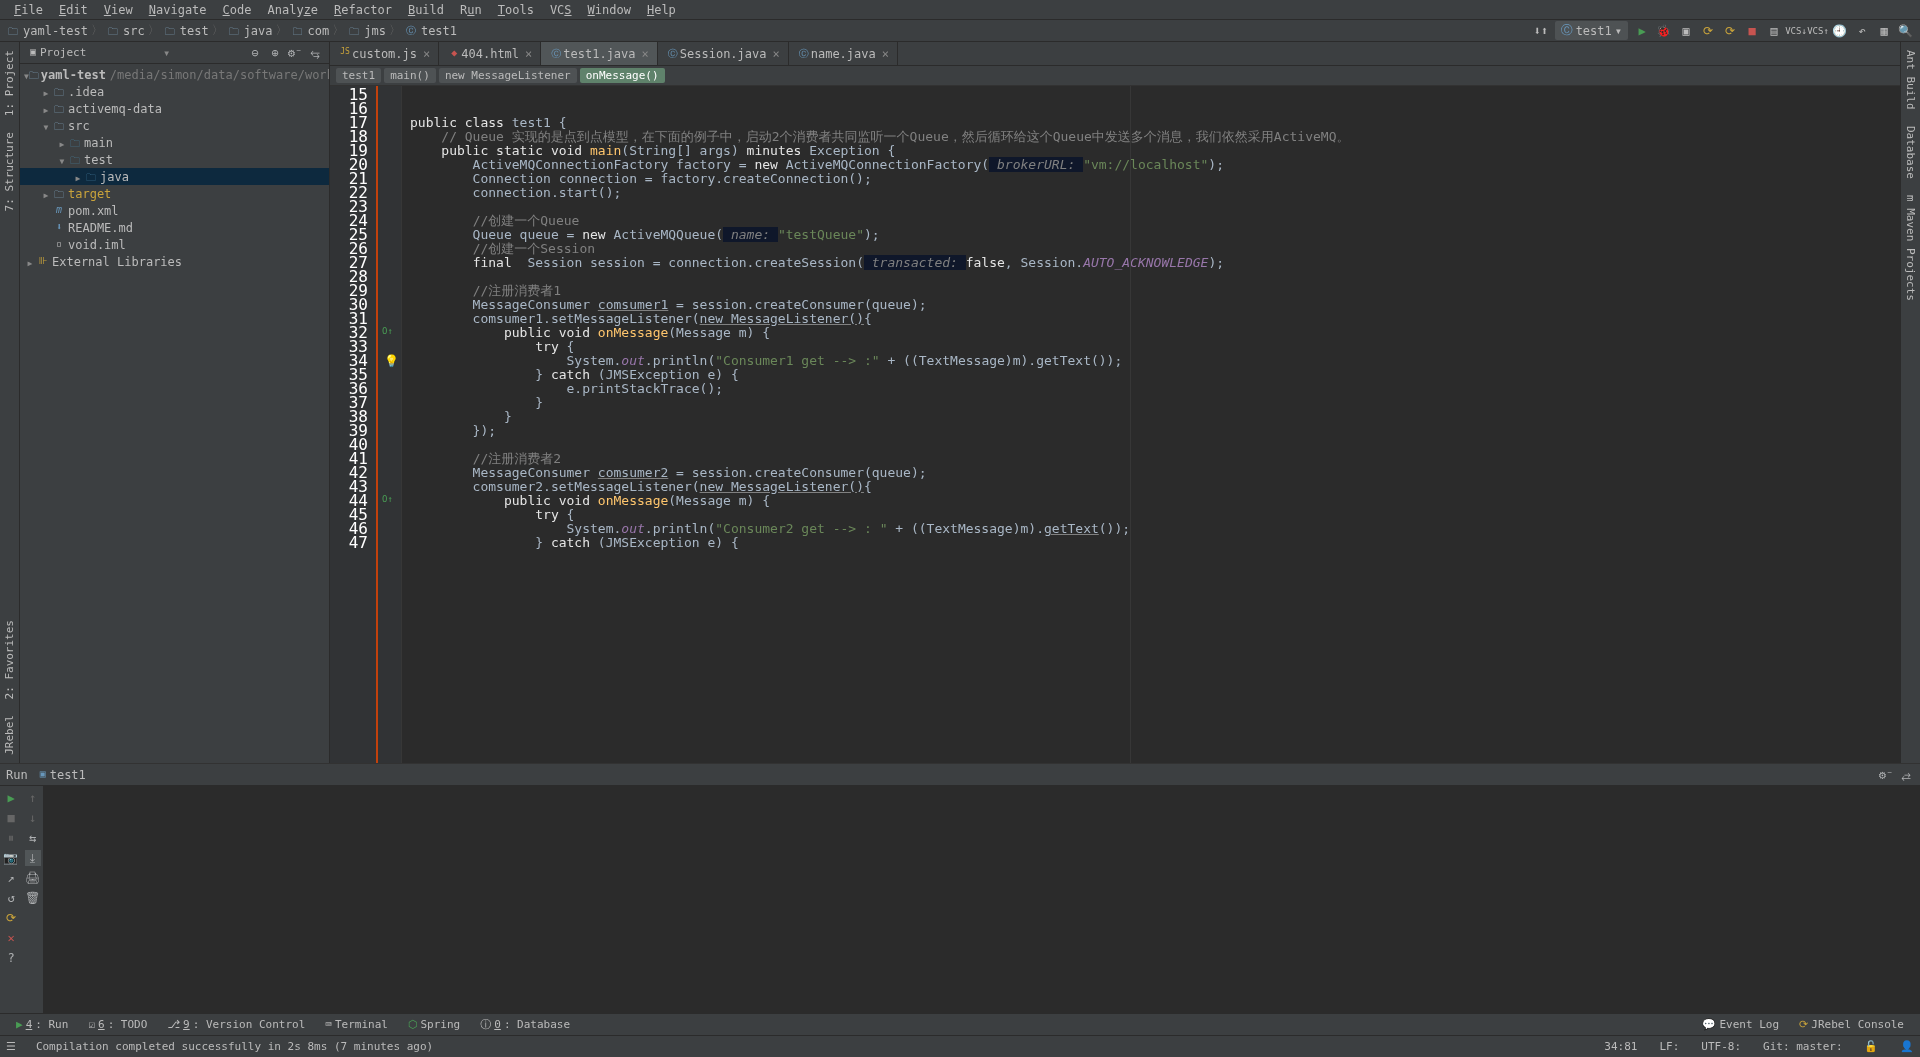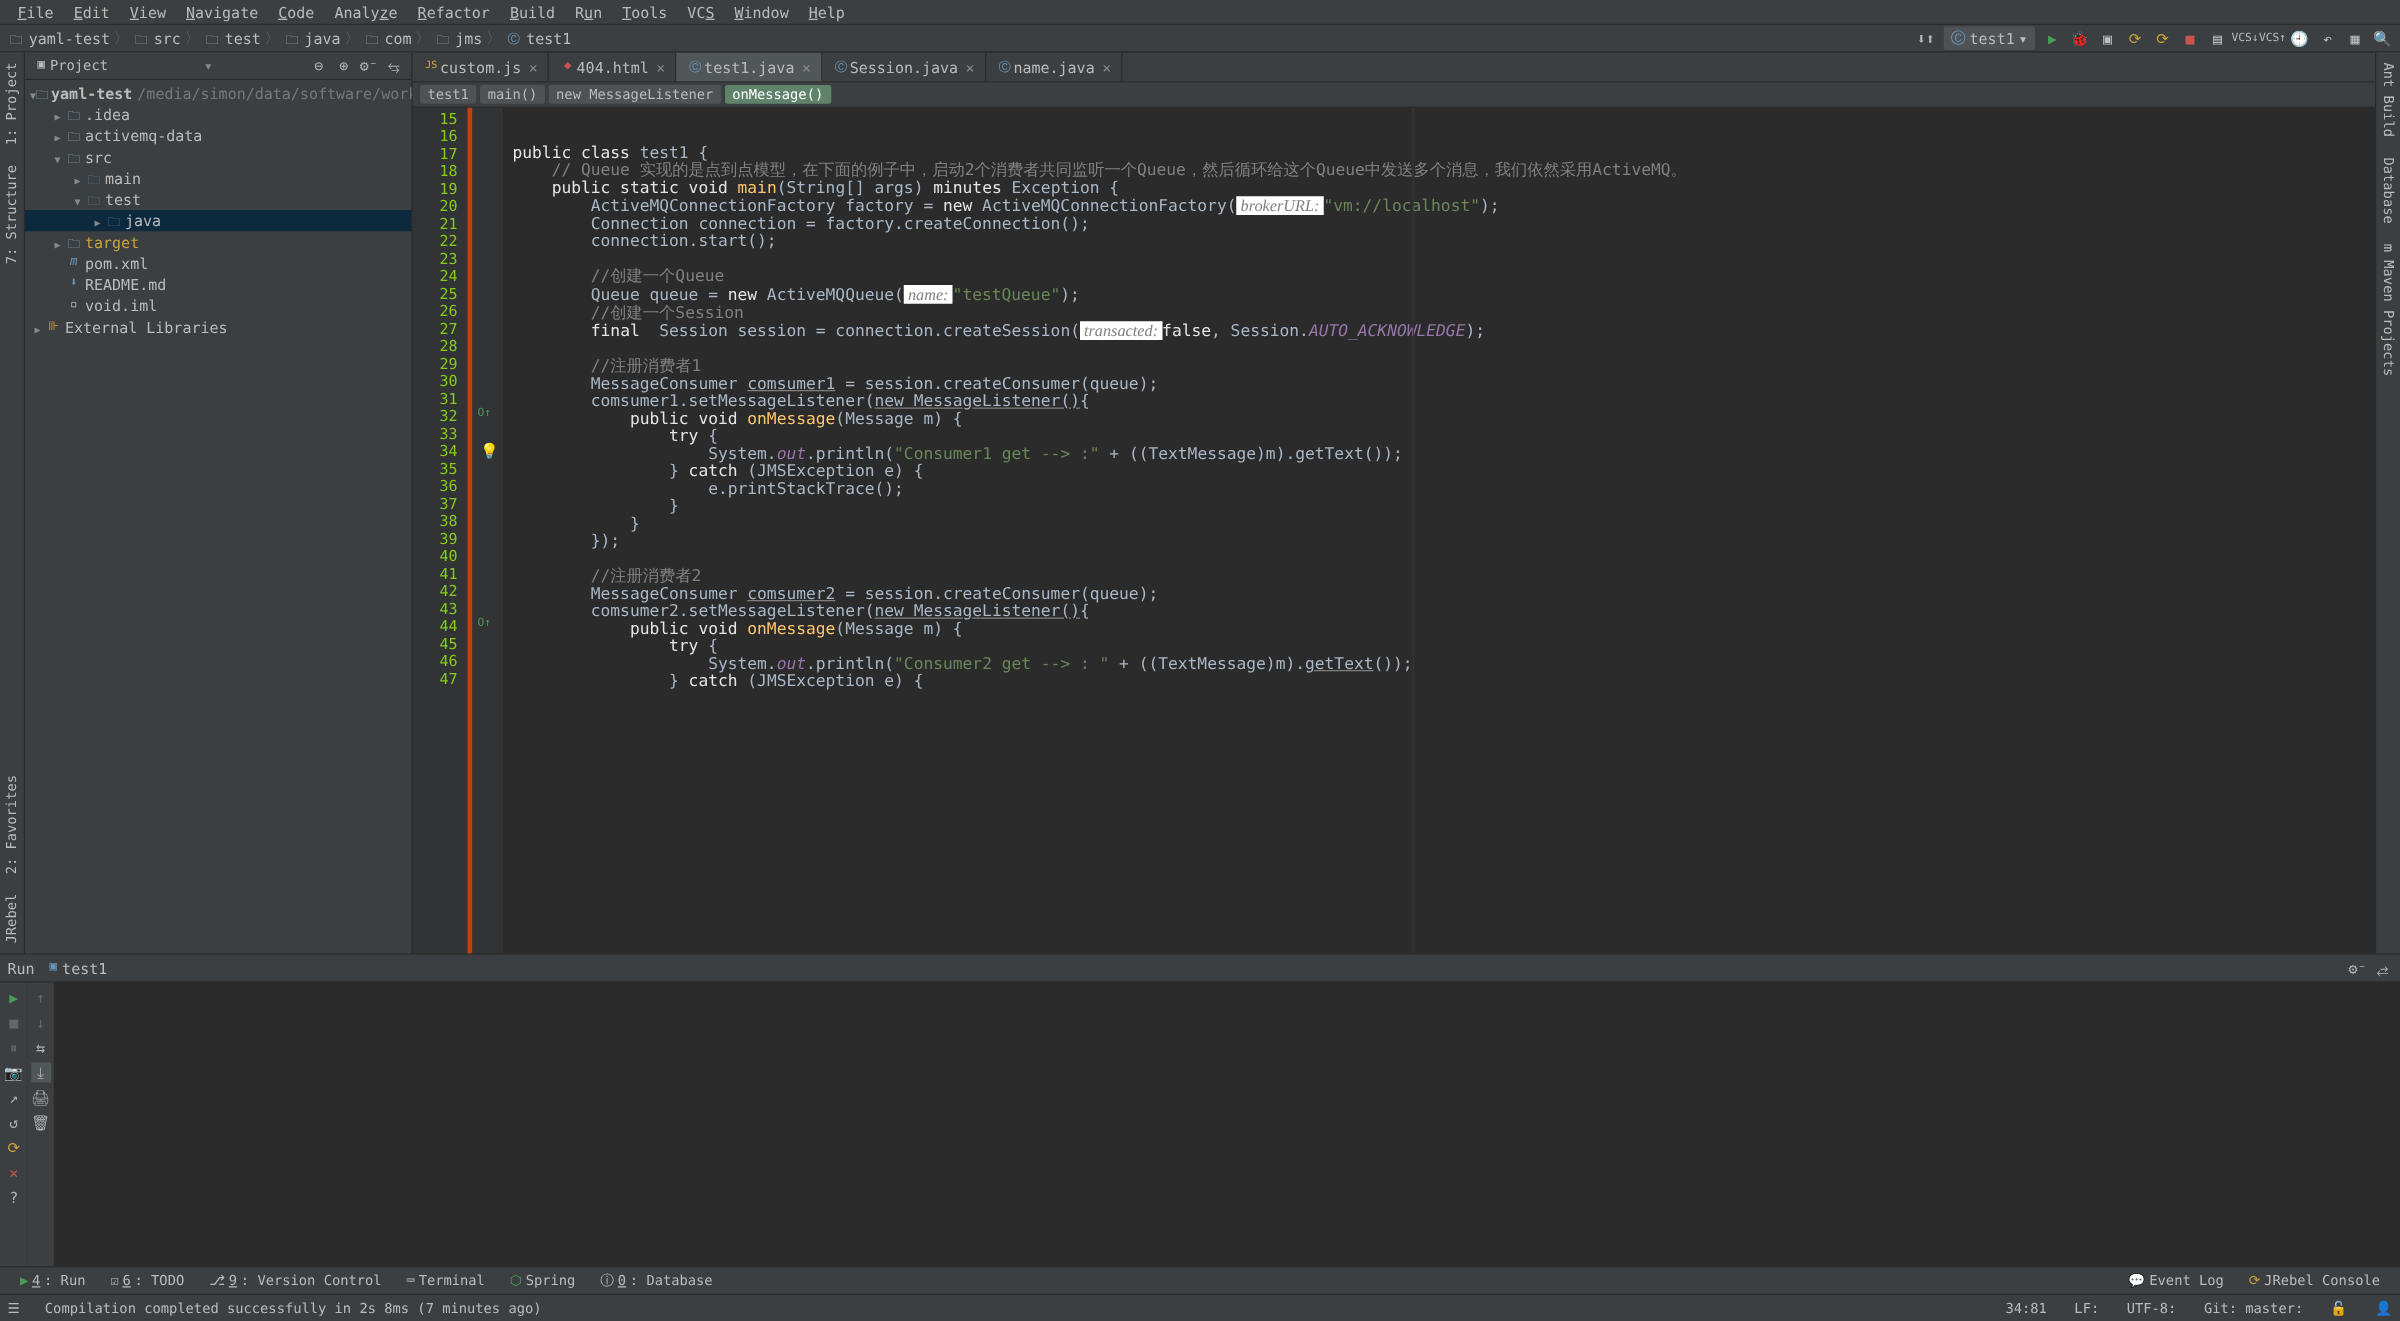--- a/index.html
+++ b/index.html
@@ -85,39 +85,39 @@
   height: 20px; background: #3c3f41; display: flex; align-items: center;
   padding: 0 6px; border-bottom: 1px solid #323232;
 }
 .breadcrumb-row .bc {
   background: #4e5254; padding: 1px 6px; margin-right: 3px; border-radius: 2px;
   font-size: 11px; cursor: pointer;
 }
 .breadcrumb-row .bc.hl { background: #5f826b; color: #fff; }
 .code-area { flex: 1; display: flex; overflow: hidden; background: #2b2b2b; position: relative; }
 .gutter {
-  width: 48px; background: #313335; color: #84cc16; text-align: right;
-  padding-right: 8px; font-size: 12px; line-height: 14px; padding-top: 2px;
-  border-right: 4px solid #c2410c;
+  width: 48px; background: #313335; color: #ffffff; text-align: right;
+  padding-right: 8px; font-size: 16px; line-height: 14px; padding-top: 2px;
+  border-right: 2px solid #c2410c;
 }
 .gutter-extra { width: 24px; background: #313335; border-right: 1px solid #373737; position: relative; }
 .code {
   flex: 1; font-size: 13px; line-height: 14px; padding: 2px 0 0 8px;
   font-family: 'DejaVu Sans Mono', monospace; white-space: pre; overflow: hidden;
   color: #a9b7c6;
 }
 .margin-line { position: absolute; top: 0; bottom: 0; left: 800px; width: 1px; background: #373737; }
 .kw { color: #e5e5e5; }
 .str { color: #6a8759; }
 .cmt { color: #808080; }
 .fn { color: #ffc66d; }
 .param { color: #808080; font-style: italic; }
 .field { color: #9876aa; font-style: italic; }
 .under { text-decoration: underline; text-decoration-color: #808080; }
-.hl-bg { background: #ffffff; font-family: Liberation Serif, serif; }
+.hl-bg { background: #0f172a; }
 .run-panel {
   height: 250px; background: #2b2b2b; border-top: 1px solid #323232;
   display: flex; flex-direction: column;
 }
 .run-header {
   height: 22px; background: #3c3f41; display: flex; align-items: center;
   padding: 0 6px; border-bottom: 1px solid #2b2b2b;
 }
 .run-header .right { margin-left: auto; display: flex; gap: 4px; }
 .run-body { flex: 1; display: flex; }

